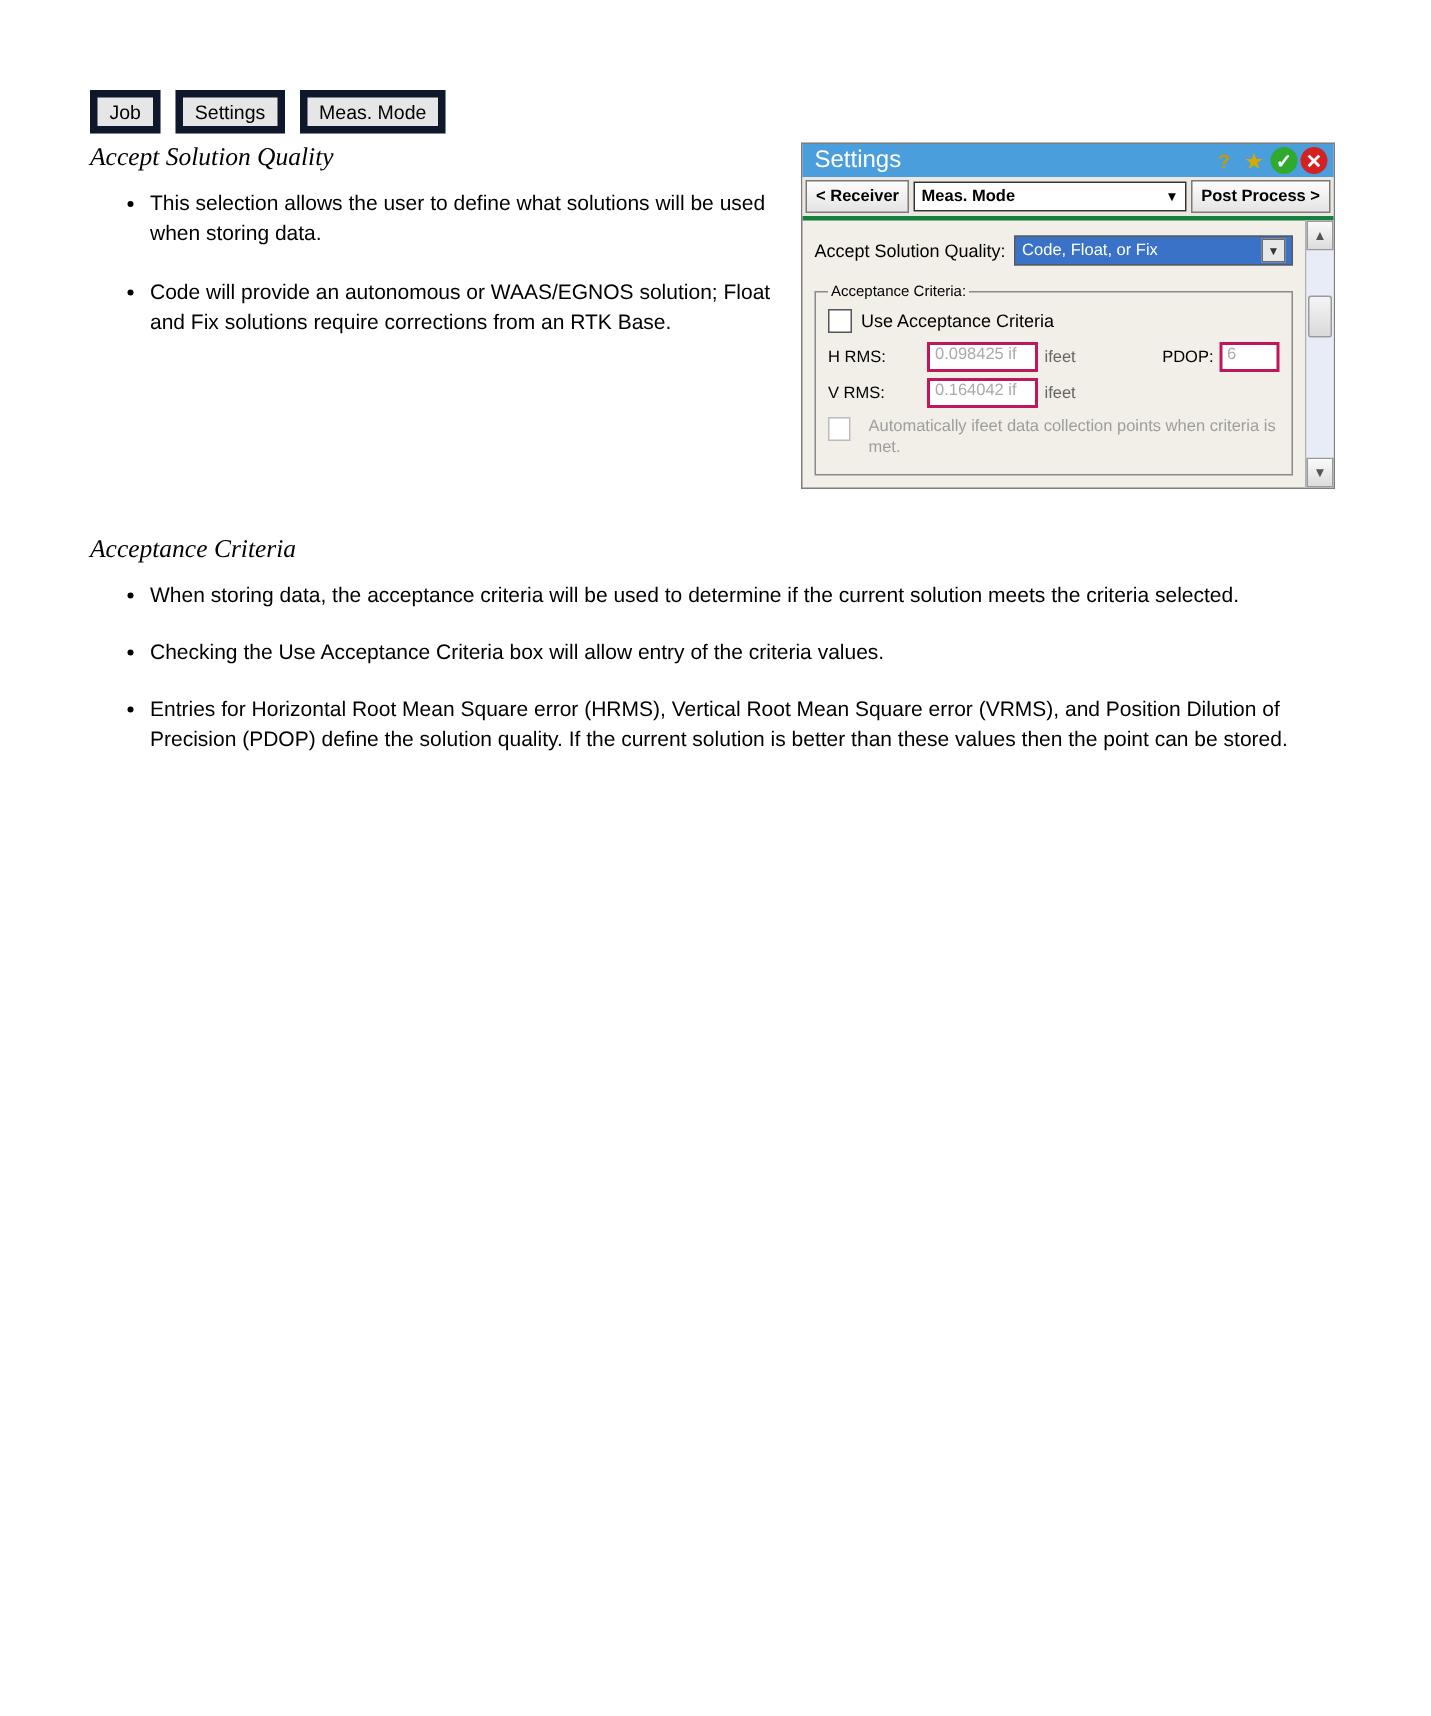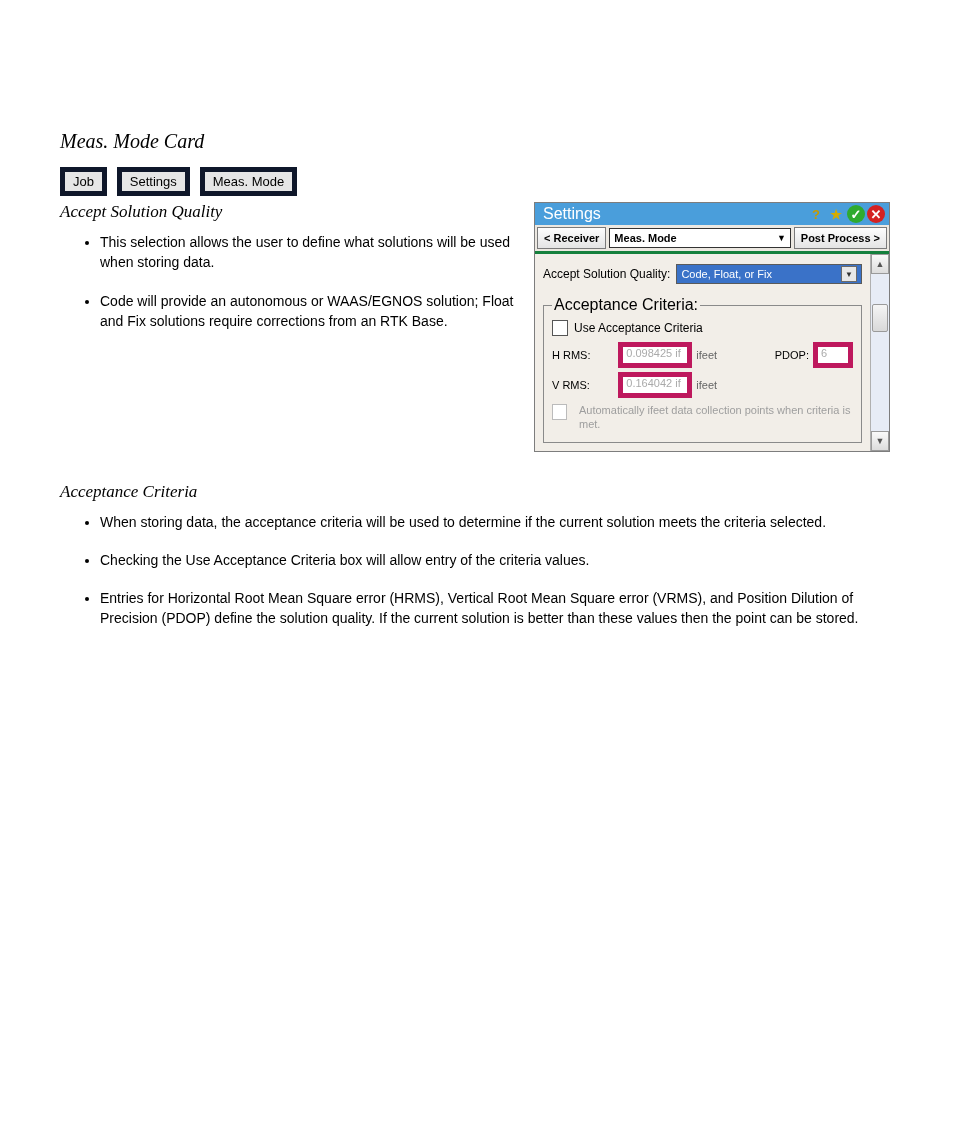--- a/index.html
+++ b/index.html
@@ -196,21 +196,21 @@
     border: 1px solid #6a6a6a;
     font-size: 8px;
   }
 
   fieldset.criteria {
     border: 1px solid #8a8a8a;
     padding: 6px 8px 10px 8px;
     margin: 0;
   }
   fieldset.criteria legend {
-    font-size: 16px;
+    font-size: 10px;
     padding: 0 2px;
   }
   .chk-row {
     display: flex;
     align-items: center;
     margin-bottom: 6px;
   }
   .chk {
     width: 14px; height: 14px;
     border: 1px solid #555;
@@ -221,21 +221,21 @@
   .chk.disabled { border-color: #bbb; }
   .rms-grid {
     display: grid;
     grid-template-columns: auto 74px auto auto 40px;
     column-gap: 4px;
     row-gap: 4px;
     align-items: center;
     font-size: 11px;
   }
   .txt-in {
-    border: 5px solid #be185d;
+    border: 2px solid #be185d;
     background: #fff;
     color: #aaa;
     height: 16px;
     padding: 0 3px;
     font-size: 11px;
     overflow: hidden;
     white-space: nowrap;
   }
   .unit { color: #666; font-size: 11px; }
   .disabled-text { color: #9e9e9e; font-size: 11px; line-height: 1.25; }
@@ -244,21 +244,20 @@
     align-items: flex-start;
     gap: 6px;
     margin-top: 6px;
   }
 </style>
 </head>
 <body>
 
 <div class="page">
 
-  <div class="section-heading">Meas. Mode Card</div>
 
   <div class="breadcrumb">
     <span class="bc-box">Job</span>
     <span class="bc-box">Settings</span>
     <span class="bc-box">Meas. Mode</span>
   </div>
 
 
   <div class="two-col">
     <div class="left-col">

